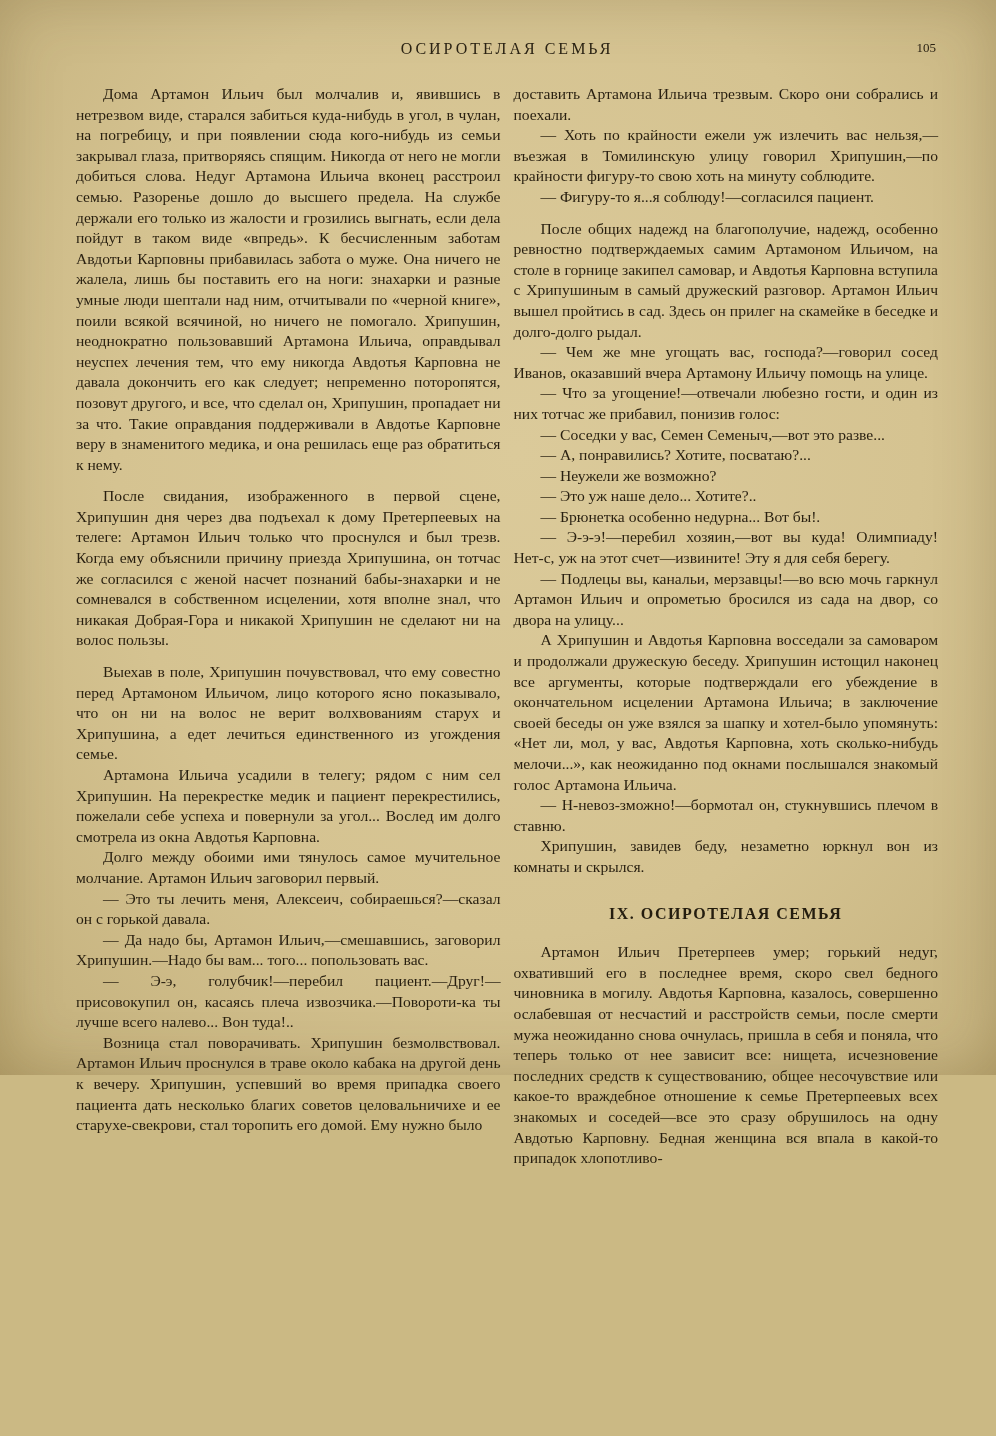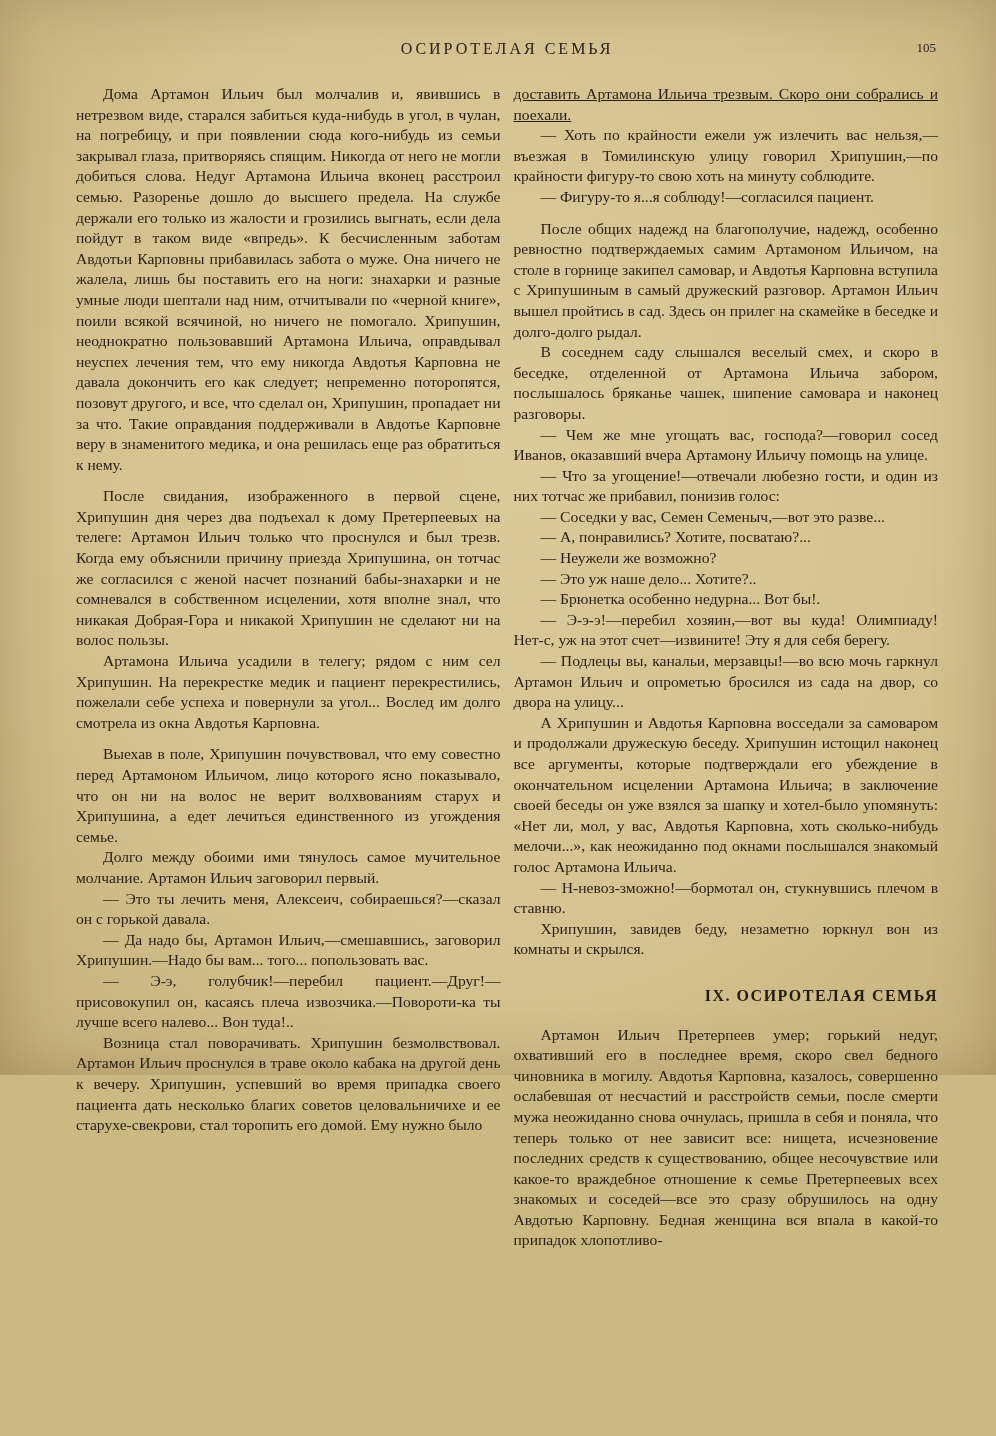--- a/index.html
+++ b/index.html
@@ -42,58 +42,57 @@
     flex: 1 1 0;
     font-size: 15.6px;
     line-height: 20.6px;
     text-align: justify;
     color: #281f10;
   }
   p.para {
     margin: 0;
     text-indent: 27px;
   }
-  p.para.ni { text-indent: 0; text-decoration: underline; }
+  p.para.ni { text-indent: 0; }
   p.para.gap { margin-top: 11px; }
   .section-heading {
     font-size: 16px;
     font-weight: bold;
-    text-align: right;
+    text-align: center;
     letter-spacing: 1.5px;
     margin: 26px 0 18px 0;
     color: #241d0f;
   }
 </style>
 </head>
 <body>
 
 <div class="page">
   <div class="running-header">
     <span class="header-title">ОСИРОТЕЛАЯ СЕМЬЯ</span>
     <span class="page-number">105</span>
   </div>
   <div class="columns">
     <div class="col">
         <p class="para">Дома Артамон Ильич был молчалив и, явившись в нетрезвом виде, старался забиться куда-нибудь в угол, в чулан, на погребицу, и при появлении сюда кого-нибудь из семьи закрывал глаза, притворяясь спящим. Никогда от него не могли добиться слова. Недуг Артамона Ильича вконец расстроил семью. Разоренье дошло до высшего предела. На службе держали его только из жалости и грозились выгнать, если дела пойдут в таком виде «впредь». К бесчисленным заботам Авдотьи Карповны прибавилась забота о муже. Она ничего не жалела, лишь бы поставить его на ноги: знахарки и разные умные люди шептали над ним, отчитывали по «черной книге», поили всякой всячиной, но ничего не помогало. Хрипушин, неоднократно пользовавший Артамона Ильича, оправдывал неуспех лечения тем, что ему никогда Авдотья Карповна не давала докончить его как следует; непременно поторопятся, позовут другого, и все, что сделал он, Хрипушин, пропадает ни за что. Такие оправдания поддерживали в Авдотье Карповне веру в знаменитого медика, и она решилась еще раз обратиться к нему.</p>
         <p class="para gap">После свидания, изображенного в первой сцене, Хрипушин дня через два подъехал к дому Претерпеевых на телеге: Артамон Ильич только что проснулся и был трезв. Когда ему объяснили причину приезда Хрипушина, он тотчас же согласился с женой насчет познаний бабы-знахарки и не сомневался в собственном исцелении, хотя вполне знал, что никакая Добрая-Гора и никакой Хрипушин не сделают ни на волос пользы.</p>
+        <p class="para gap">Выехав в поле, Хрипушин почувствовал, что ему совестно перед Артамоном Ильичом, лицо которого ясно показывало, что он ни на волос не верит волхвованиям старух и Хрипушина, а едет лечиться единственного из угождения семье.</p>
         <p class="para">Артамона Ильича усадили в телегу; рядом с ним сел Хрипушин. На перекрестке медик и пациент перекрестились, пожелали себе успеха и повернули за угол... Вослед им долго смотрела из окна Авдотья Карповна.</p>
-        <p class="para gap">Выехав в поле, Хрипушин почувствовал, что ему совестно перед Артамоном Ильичом, лицо которого ясно показывало, что он ни на волос не верит волхвованиям старух и Хрипушина, а едет лечиться единственного из угождения семье.</p>
         <p class="para">Долго между обоими ими тянулось самое мучительное молчание. Артамон Ильич заговорил первый.</p>
         <p class="para">— Это ты лечить меня, Алексеич, собираешься?—сказал он с горькой давала.</p>
         <p class="para">— Да надо бы, Артамон Ильич,—смешавшись, заговорил Хрипушин.—Надо бы вам... того... попользовать вас.</p>
         <p class="para">— Э-э, голубчик!—перебил пациент.—Друг!—присовокупил он, касаясь плеча извозчика.—Повороти-ка ты лучше всего налево... Вон туда!..</p>
         <p class="para">Возница стал поворачивать. Хрипушин безмолвствовал. Артамон Ильич проснулся в траве около кабака на другой день к вечеру. Хрипушин, успевший во время припадка своего пациента дать несколько благих советов целовальничихе и ее старухе-свекрови, стал торопить его домой. Ему нужно было</p>
       </div>
     <div class="col">
       <div>
           <p class="para ni">доставить Артамона Ильича трезвым. Скоро они собрались и поехали.</p>
           <p class="para">— Хоть по крайности ежели уж излечить вас нельзя,—въезжая в Томилинскую улицу говорил Хрипушин,—по крайности фигуру-то свою хоть на минуту соблюдите.</p>
           <p class="para">— Фигуру-то я...я соблюду!—согласился пациент.</p>
           <p class="para gap">После общих надежд на благополучие, надежд, особенно ревностно подтверждаемых самим Артамоном Ильичом, на столе в горнице закипел самовар, и Авдотья Карповна вступила с Хрипушиным в самый дружеский разговор. Артамон Ильич вышел пройтись в сад. Здесь он прилег на скамейке в беседке и долго-долго рыдал.</p>
-          <p class="para">В соседнем саду слышался веселый смех, и скоро в беседке, отделенной от Артамона Ильича забором, послышалось бряканье чашек, шипение самовара и наконец разговоры.</p>
           <p class="para">— Чем же мне угощать вас, господа?—говорил сосед Иванов, оказавший вчера Артамону Ильичу помощь на улице.</p>
           <p class="para">— Что за угощение!—отвечали любезно гости, и один из них тотчас же прибавил, понизив голос:</p>
           <p class="para">— Соседки у вас, Семен Семеныч,—вот это разве...</p>
           <p class="para">— А, понравились? Хотите, посватаю?...</p>
           <p class="para">— Неужели же возможно?</p>
           <p class="para">— Это уж наше дело... Хотите?..</p>
           <p class="para">— Брюнетка особенно недурна... Вот бы!.</p>
           <p class="para">— Э-э-э!—перебил хозяин,—вот вы куда! Олимпиаду! Нет-с, уж на этот счет—извините! Эту я для себя берегу.</p>
           <p class="para">— Подлецы вы, канальи, мерзавцы!—во всю мочь гаркнул Артамон Ильич и опрометью бросился из сада на двор, со двора на улицу...</p>
           <p class="para">А Хрипушин и Авдотья Карповна восседали за самоваром и продолжали дружескую беседу. Хрипушин истощил наконец все аргументы, которые подтверждали его убеждение в окончательном исцелении Артамона Ильича; в заключение своей беседы он уже взялся за шапку и хотел-было упомянуть: «Нет ли, мол, у вас, Авдотья Карповна, хоть сколько-нибудь мелочи...», как неожиданно под окнами послышался знакомый голос Артамона Ильича.</p>

